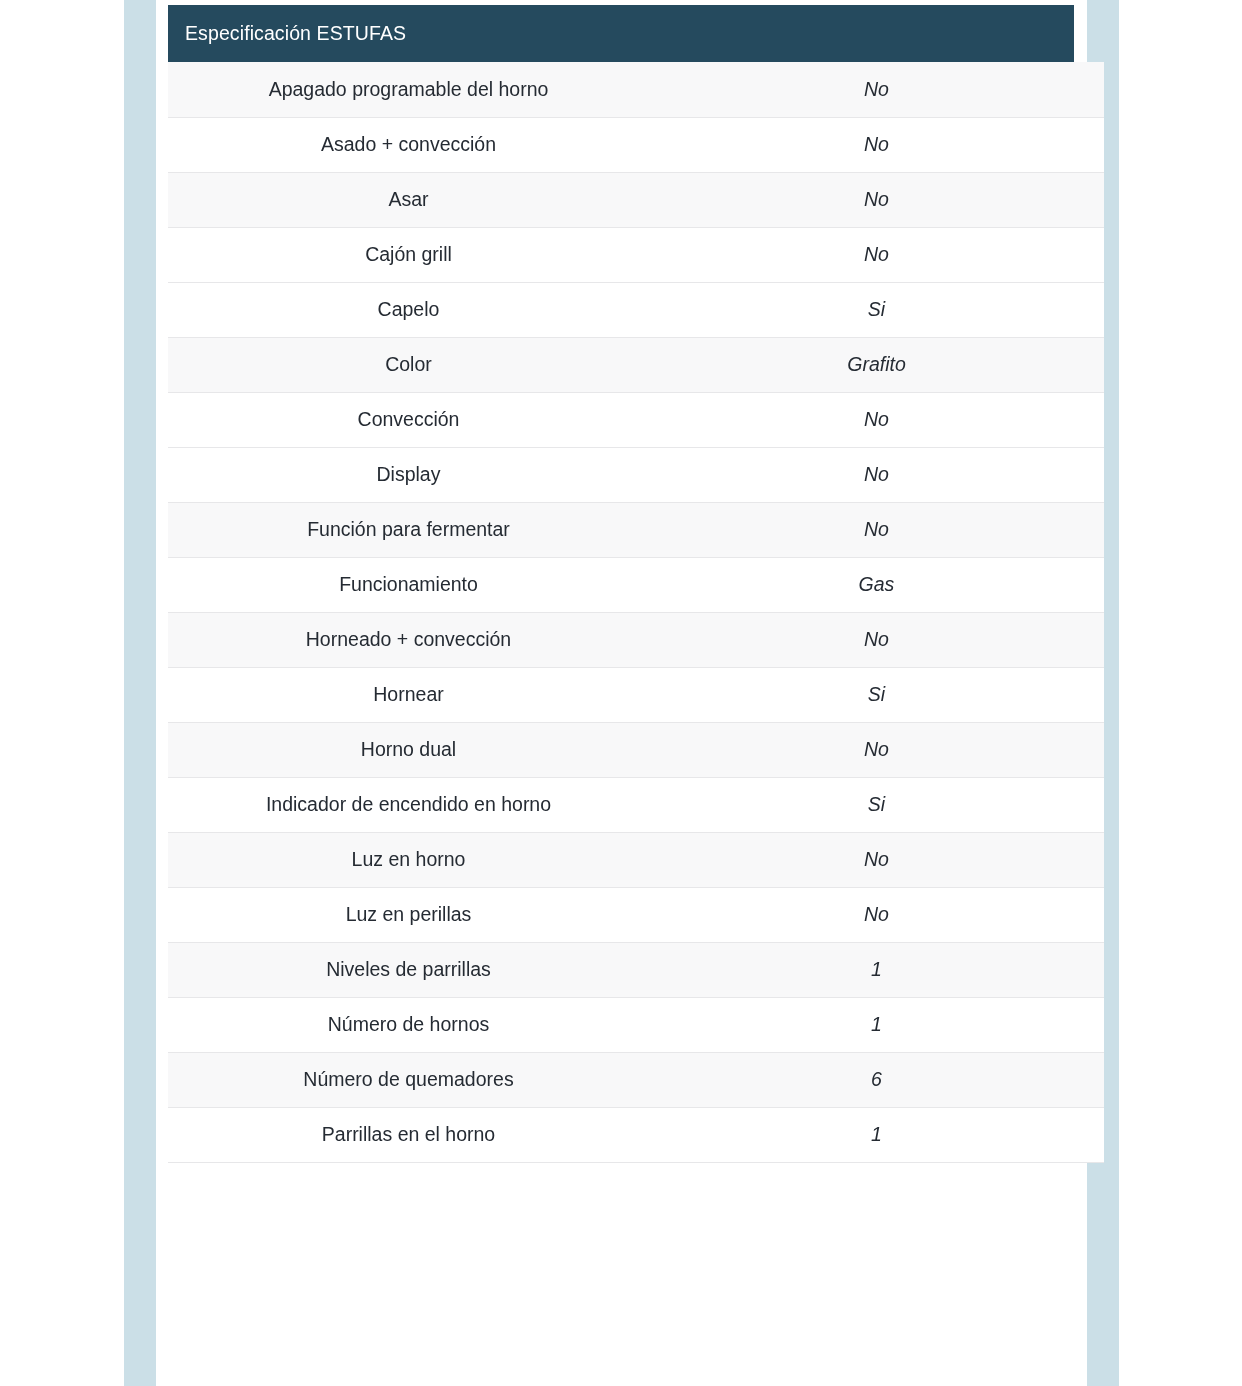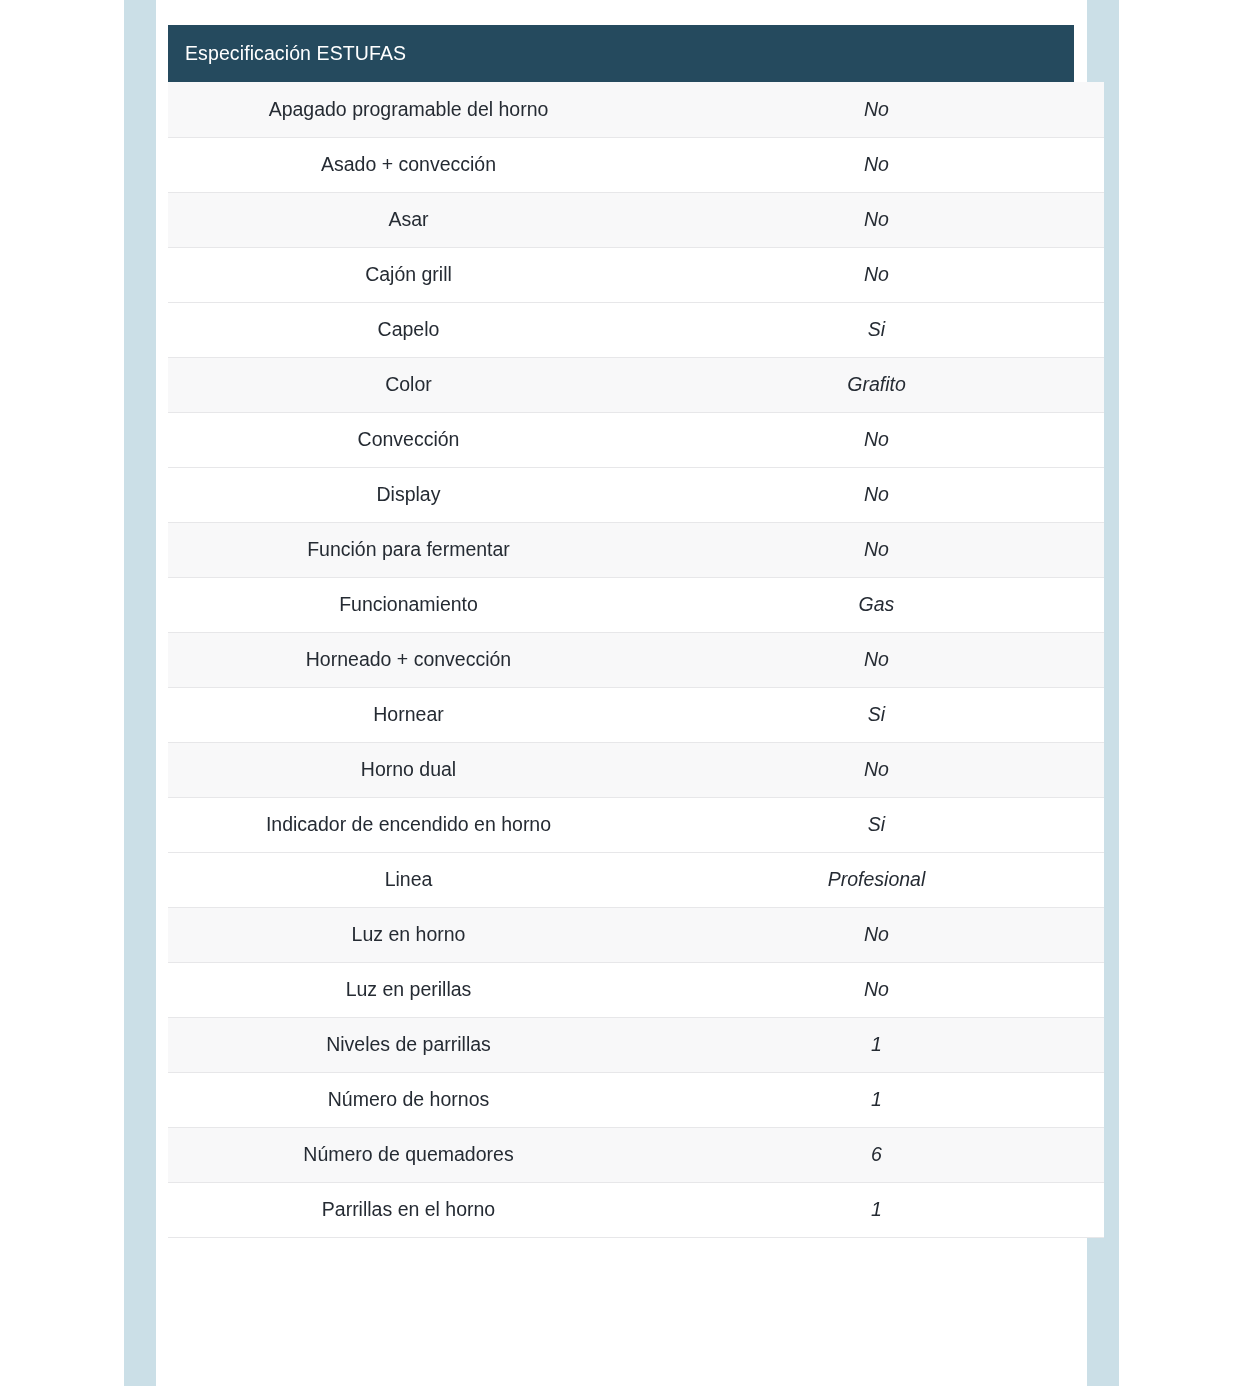--- a/index.html
+++ b/index.html
@@ -23,21 +23,21 @@
     height: 1386px;
     background: #cbdfe7;
   }
   .side-band.left  { left: 124px; }
   .side-band.right { left: 1087px; }
 
   
   .spec-panel {
     position: absolute;
     left: 168px;
-    top: 25px;
+    top: 5px;
     width: 906px;
     background: #a21caf;
   }
 
   .spec-header {
     background: #254a5e;
     color: #ffffff;
     height: 57px;
     line-height: 57px;
     padding: 0 0 0 17px;
@@ -134,24 +134,20 @@
           <td class="spec-value">Si</td>
         </tr>
         <tr class="odd">
           <td class="spec-name">Horno dual</td>
           <td class="spec-value">No</td>
         </tr>
         <tr class="even">
           <td class="spec-name">Indicador de encendido en horno</td>
           <td class="spec-value">Si</td>
         </tr>
-        <tr class="even">
-          <td class="spec-name">Linea</td>
-          <td class="spec-value">Profesional</td>
-        </tr>
         <tr class="odd">
           <td class="spec-name">Luz en horno</td>
           <td class="spec-value">No</td>
         </tr>
         <tr class="even">
           <td class="spec-name">Luz en perillas</td>
           <td class="spec-value">No</td>
         </tr>
         <tr class="odd">
           <td class="spec-name">Niveles de parrillas</td>

